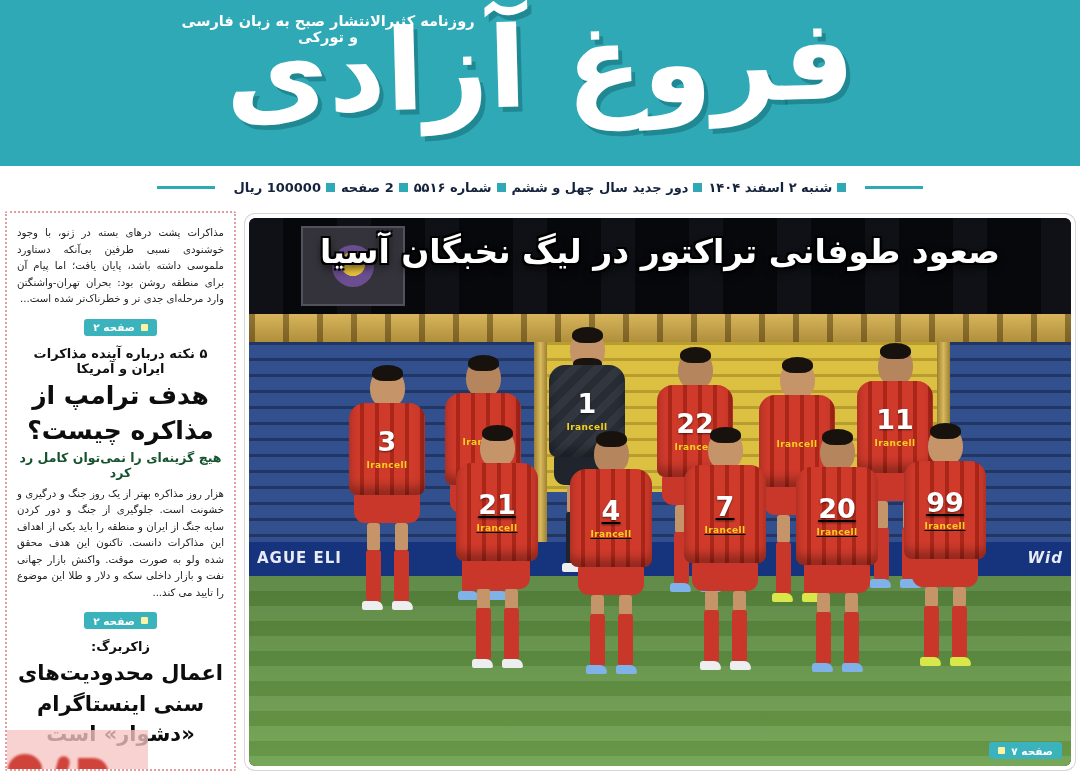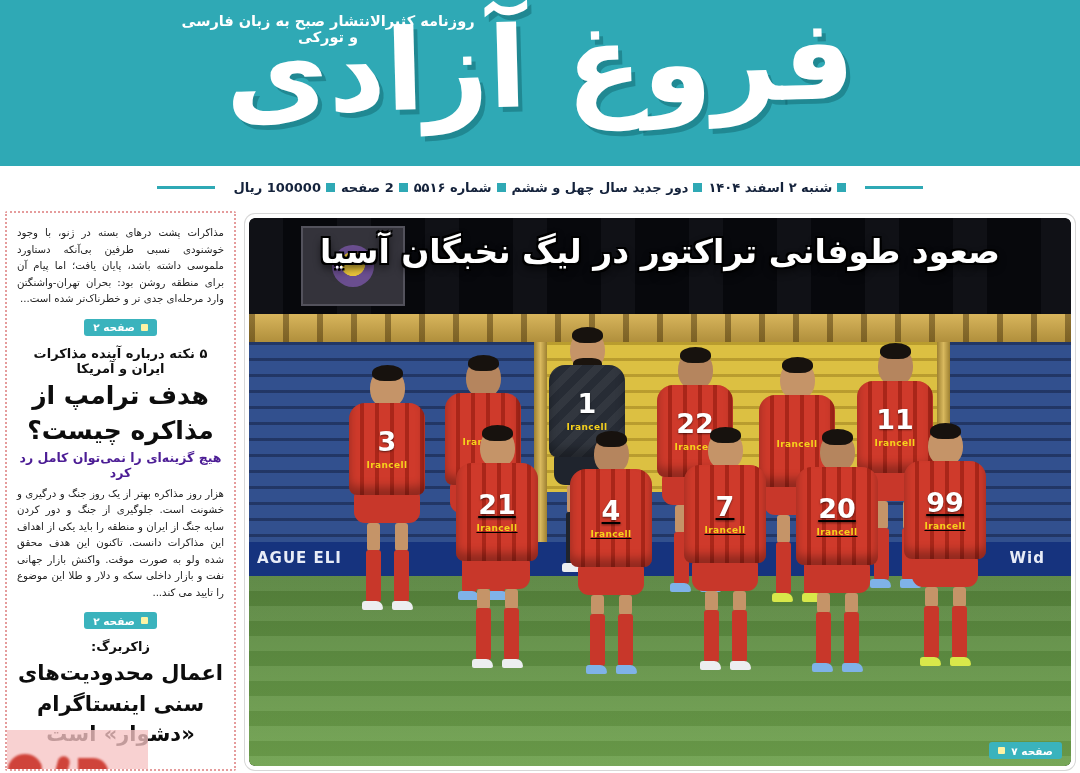--- a/index.html
+++ b/index.html
@@ -25,21 +25,21 @@
   .dl-sq { display:inline-block; width:9px; height:9px; background:#2fa9b5; }
 
   
   .sidebar { position:absolute; left:5px; top:211px; width:231px; height:560px;
     border:2px dotted #e59c9c; border-radius:2px; padding:10px 8px 0 8px;
     direction:rtl; text-align:center; overflow:hidden; background:#fff; }
   .article { position:relative; margin-bottom:10px; }
   .kicker { font-size:13px; font-weight:bold; color:#111; margin:6px 0 2px; }
   .headline-1 { font-size:21px; font-weight:bold; color:#0d0d0d; line-height:1.45; margin:4px 2px 8px; }
   .headline-2 { font-size:25px; font-weight:bold; color:#0d0d0d; line-height:1.4; margin:2px 0 2px; }
-  .subhead { font-size:12.5px; font-weight:bold; color:#4c1d95; margin:2px 0 6px; }
+  .subhead { font-size:12.5px; font-weight:bold; color:#14532d; margin:2px 0 6px; }
   .body-text { font-size:10.2px; color:#222; line-height:1.62; text-align:justify; margin:2px 2px 8px; }
   .page-badge { display:inline-flex; align-items:center; gap:6px; background:#3ab3bd;
     color:#fff; font-size:10.5px; font-weight:bold; padding:2.5px 9px; border-radius:3px; }
   .page-badge .sq { display:inline-block; width:7px; height:7px; background:#fdf3a4; border-radius:1px; }
 
   
   .watermark { position:absolute; left:-9px; bottom:-1px; width:150px; height:40px;
     background:rgba(246,196,196,.78); z-index:1; overflow:hidden; }
   .wm-stroke { position:absolute; background:#c92b20; filter:blur(1px); opacity:.85; }
   .wm-a { left:10px; bottom:-14px; width:34px; height:30px; border-radius:50% 50% 0 0; }
@@ -66,21 +66,21 @@
     background:#32508e;
     background-image:repeating-linear-gradient(180deg, rgba(10,16,40,.4) 0 3px, transparent 3px 16px); }
   .yellow-block { position:absolute; top:0; left:292px; width:400px; height:150px;
     background:#dcc042;
     background-image:repeating-linear-gradient(180deg, rgba(120,90,10,.35) 0 3px, transparent 3px 16px); }
   .pillar { position:absolute; top:0; width:13px; height:100%; background:linear-gradient(90deg,#9d8031,#d9b95e,#9d8031); }
   .pillar-l { left:285px; } .pillar-r { left:688px; }
   .adboard { position:absolute; top:324px; left:0; right:0; height:34px; background:#16337e;
     color:#e8ecf7; font-weight:bold; font-size:15px; }
   .ad-left { position:absolute; left:8px; top:7px; letter-spacing:1px; }
-  .ad-right { position:absolute; right:26px; top:7px; letter-spacing:1px; }
+  .ad-right { position:absolute; right:8px; top:7px; letter-spacing:1px;font-style:italic; }
   .pitch { position:absolute; top:358px; left:0; right:0; bottom:0;
     background:linear-gradient(#54803a,#6da04c);
     background-image:repeating-linear-gradient(180deg, rgba(255,255,255,.07) 0 15px, rgba(0,0,0,.05) 15px 30px),
       linear-gradient(#55823b,#6da04c); }
 
   
   .photo-headline { position:absolute; top:14px; left:0; right:0; text-align:center; z-index:6;
     color:#fff; font-size:33px; font-weight:bold; direction:rtl;
     text-shadow:-2px -2px 0 #000, 2px -2px 0 #000, -2px 2px 0 #000, 2px 2px 0 #000, 0 4px 8px rgba(0,0,0,.85); }
 

